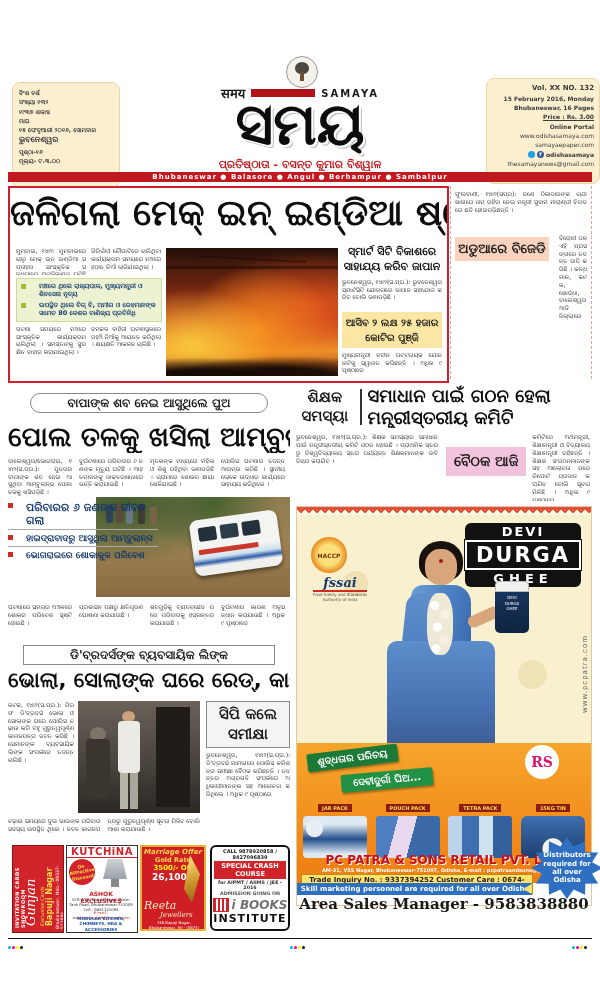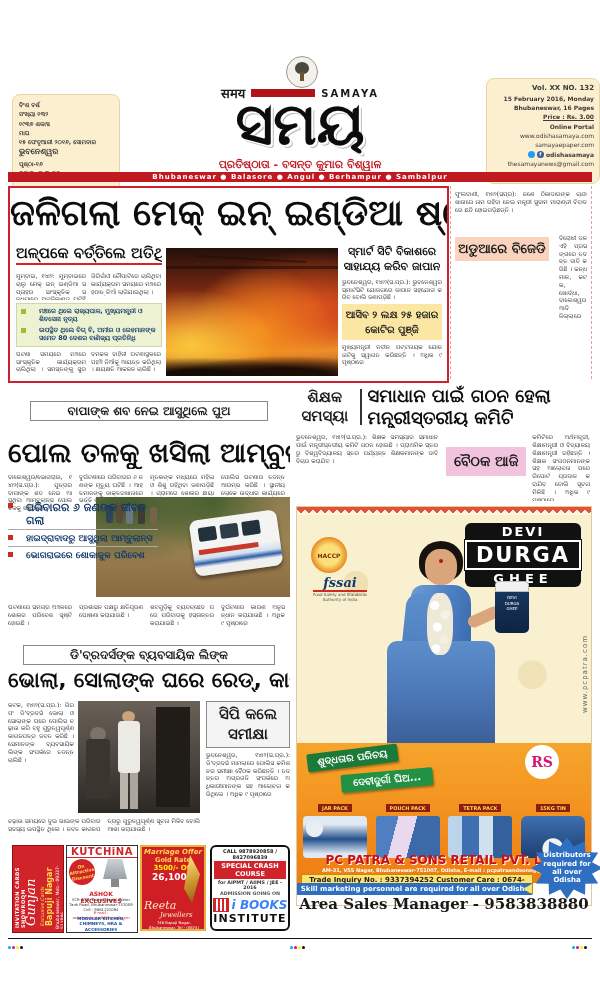--- a/index.html
+++ b/index.html
@@ -22,21 +22,21 @@
   .zigzag{height:8px;background-color:#e2543a;
     background-image:linear-gradient(-45deg,#fdf6dc 4px,transparent 0),linear-gradient(45deg,#fdf6dc 4px,transparent 0);
     background-size:8px 8px;background-position:0 100%;}
   .regdots span{display:inline-block;width:3px;height:3px;border-radius:50%;margin-right:1px;}
 </style>
 </head>
 <body>
 
 <div class="page">
 
-  <div class="abs infobox" style="left:12px;top:94px;width:94px;height:94px;padding:5px 6px;">
+  <div class="abs infobox" style="left:12px;top:82px;width:94px;height:94px;padding:5px 6px;">
     <div class="tinyline">ବିଂଶ ବର୍ଷ</div>
     <div class="tinyline">ସଂଖ୍ୟା ୧୩୨</div>
     <div class="tinyline">୧୯୩୭ ଶକାବ୍ଦ</div>
     <div class="tinyline">ମାଘ</div>
     <div class="tinyline">୧୫ ଫେବୃଆରୀ ୨୦୧୬, ସୋମବାର</div>
     <div class="tinyline" style="font-size:8px;">ଭୁବନେଶ୍ୱର</div>
     <div class="tinyline">ପୃଷ୍ଠା-୧୬</div>
     <div class="tinyline">ମୂଲ୍ୟ- ଟ.୩.୦୦</div>
   </div>
 
@@ -70,21 +70,20 @@
     </div>
     <div class="tinyline" style="font-weight:normal;">thesamayanews@gmail.com</div>
   </div>
 
   <div class="abs redbar cities" style="left:8px;top:172px;width:584px;height:10px;">Bhubaneswar  ●  Balasore  ●  Angul   ●  Berhampur   ●  Sambalpur</div>
 
   <div class="abs" style="left:8px;top:186px;width:437px;height:193px;border:2px solid #cf2030;background:#fff;">
     <div class="headline" style="font-size:36px;line-height:46px;text-align:center;margin-top:2px;">ଜଳିଗଲା ମେକ୍ ଇନ୍ ଇଣ୍ଡିଆ ଷ୍ଟେଜ୍</div>
 
     <div class="abs" style="left:6px;top:56px;width:146px;height:130px;overflow:hidden;">
-      <div class="headline" style="font-size:15px;border-bottom:2px solid #d22;display:inline-block;padding-bottom:1px;">ଅଳ୍ପକେ ବର୍ତ୍ତିଲେ ଅତିଥି</div>
       <div style="margin-top:3px;height:28px;">
         <div class="bodytxt col" style="width:70px;margin-right:5px;height:28px;">ମୁମ୍ବାଇ, ୧୪ା୨: ମୁମ୍ବାଇରେ ଚାଲୁ ମେକ୍ ଇନ୍ ଇଣ୍ଡିଆ ସପ୍ତାହର ସାଂସ୍କୃତିକ ସନ୍ଧ୍ୟାରେ ଅଗ୍ନିକାଣ୍ଡ ଘଟିଛି ।</div>
         <div class="bodytxt col" style="width:70px;height:28px;">ଗିରିଗାଁଓ ଚୌପାଟିରେ ଚାଲିଥିବା କାର୍ଯ୍ୟକ୍ରମ ସମୟରେ ମଞ୍ଚରେ ହଠାତ୍ ନିଆଁ ଲାଗିଯାଇଥିଲା ।</div>
       </div>
       <div style="clear:both;background:#edf2d3;border:1px solid #cdd9a0;padding:3px 4px;margin-top:3px;">
         <div class="bullet-row">
             <span class="sq" style="background:#9bbf2e;"></span>
           <span style="font-size:6.5px;font-weight:bold;color:#123a6b;line-height:1.3;">ମଞ୍ଚରେ ଥିଲେ ରାଜ୍ୟପାଳ, ମୁଖ୍ୟମନ୍ତ୍ରୀ ଓ ଶିବସେନା ନୃତ୍ୟ</span>
           </div>
         <div class="bullet-row" style="margin-top:2px;">
@@ -106,33 +105,33 @@
       <div class="abs" style="left:0;top:18px;width:100%;height:3px;background:rgba(30,10,5,.55);"></div>
       <div class="abs" style="left:30px;top:10px;width:110px;height:2px;background:rgba(30,10,5,.5);transform:rotate(3deg);"></div>
       <div class="abs" style="left:0;bottom:0;width:100%;height:22px;background:
         radial-gradient(ellipse at 20% 100%, #160a05 20%, transparent 60%),
         radial-gradient(ellipse at 70% 100%, #1d0d06 25%, transparent 65%);"></div>
     </div>
 
     <div class="abs" style="left:332px;top:56px;width:100px;height:132px;overflow:hidden;text-align:center;">
       <div class="headline" style="font-size:11px;white-space:normal;line-height:1.4;">ସ୍ମାର୍ଟ ସିଟି ବିକାଶରେ ସାହାଯ୍ୟ କରିବ ଜାପାନ</div>
       <div class="bodytxt" style="height:26px;margin-top:3px;text-align:justify;">ଭୁବନେଶ୍ୱର, ୧୪ା୨(ସ.ପ୍ର.): ଭୁବନେଶ୍ୱର ସ୍ମାର୍ଟସିଟି ଯୋଜନାରେ ଜାପାନ ସହଯୋଗ କରିବ ବୋଲି ଜଣାପଡ଼ିଛି ।</div>
-      <div style="background:#fbe7a3;font-size:10px;font-weight:bold;line-height:1.5;padding:3px 2px;margin-top:0;">ଆସିବ ୨ ଲକ୍ଷ ୨୫ ହଜାର କୋଟିର ପୁଞ୍ଜି</div>
+      <div style="background:#fbe7a3;font-size:10px;font-weight:bold;line-height:1.5;padding:3px 2px;margin-top:8px;">ଆସିବ ୨ ଲକ୍ଷ ୨୫ ହଜାର କୋଟିର ପୁଞ୍ଜି</div>
       <div class="bodytxt" style="height:24px;margin-top:3px;text-align:justify;">ମୁଖ୍ୟମନ୍ତ୍ରୀ ନବୀନ ପଟ୍ଟନାୟକ ଯୋଜନାଟିକୁ ସ୍ୱାଗତ କରିଛନ୍ତି ।  ଅଧିକ ୯ ପୃଷ୍ଠାରେ</div>
     </div>
   </div>
 
   <div class="abs" style="left:450px;top:186px;width:142px;height:193px;border-left:1px dashed #e5a0a0;border-right:1px dashed #e5a0a0;padding:0 4px;box-sizing:border-box;overflow:hidden;">
     <div class="bodytxt" style="height:44px;margin-top:4px;">ଫୁଲବାଣୀ, ୧୪ା୨(ସପ୍ର): ଜଣେ ଠିକାଦାରଙ୍କ ଚାନ୍ଦା ଖାତାରେ ନାମ ରହିବା ନେଇ ମନ୍ତ୍ରୀ ସୁଦାମ ମାରାଣ୍ଡୀ ବିବାଦରେ ଛନ୍ଦି ହୋଇପଡ଼ିଛନ୍ତି ।</div>
     <div style="background:#f9d3bd;font-size:13px;font-weight:bold;text-align:center;padding:4px 2px;margin:3px 10px 3px 0;width:90px;float:left;">ଅଡୁଆରେ ବିଜେଡି</div>
     <div class="bodytxt" style="height:86px;">ବିରୋଧୀ ଦଳ ଏହି ପ୍ରସଙ୍ଗରେ ତଦନ୍ତ ଦାବି କରିଛି । କନ୍ଧମାଳ, କଟକ, ଖୋର୍ଦ୍ଧା, ବାଲେଶ୍ୱର ଆଦି ଜିଲ୍ଲାରେ ଏହାର ପ୍ରତିକ୍ରିୟା ଦେଖାଦେଇଛି । ପ୍ରଦେଶ ରାଜନୀତିରେ ଏହି ଘଟଣା ଚର୍ଚ୍ଚାର ବିଷୟ ହୋଇଛି । ବିଧାନସଭା ଅଧିବେଶନ ପୂର୍ବରୁ ଏହି ଘଟଣା ଶାସକ ଦଳ ପାଇଁ ଅଡୁଆ ସୃଷ୍ଟି କରିଛି ବୋଲି ରାଜନୈତିକ ମହଲରେ ଆଲୋଚନା ହେଉଛି ।  ଅଧିକ ୯ ପୃଷ୍ଠାରେ</div>
   </div>
 
   <div class="abs" style="left:8px;top:385px;width:282px;height:255px;overflow:hidden;">
-    <div class="boxed" style="width:236px;margin:16px auto;text-align:center;font-size:12px;font-weight:bold;padding:2px 0;">ବାପାଙ୍କ ଶବ ନେଇ ଆସୁଥିଲେ ପୁଅ</div>
+    <div class="boxed" style="width:236px;margin:8px auto;text-align:center;font-size:12px;font-weight:bold;padding:2px 0;border-radius:10px;">ବାପାଙ୍କ ଶବ ନେଇ ଆସୁଥିଲେ ପୁଅ</div>
     <div class="headline" style="font-size:27px;text-align:center;margin-top:2px;">ପୋଲ ତଳକୁ ଖସିଲା ଆମ୍ବୁଲାନ୍ସ</div>
 
     <div style="margin-top:4px;height:44px;">
       <div class="bodytxt col" style="width:64px;margin-right:7px;height:44px;">ବାଲେଶ୍ୱର/ଭୋଗରାଇ, ୧୪ା୨(ସ.ପ୍ର.): ପୁତ୍ରର ବାପାଙ୍କ ଶବ ନେଇ ଆସୁଥିବା ଆମ୍ବୁଲାନ୍ସ ପୋଲ ତଳକୁ ଖସିପଡ଼ିଛି ।</div>
       <div class="bodytxt col" style="width:64px;margin-right:7px;height:44px;">ଦୁର୍ଘଟଣାରେ ପରିବାରର ୬ ଜଣଙ୍କ ମୃତ୍ୟୁ ଘଟିଛି । ଆହତମାନଙ୍କୁ ଡାକ୍ତରଖାନାରେ ଭର୍ତ୍ତି କରାଯାଇଛି ।</div>
       <div class="bodytxt col" style="width:64px;margin-right:7px;height:44px;">ମୃତକଙ୍କ ମଧ୍ୟରେ ମହିଳା ଓ ଶିଶୁ ରହିଥିବା ଜଣାପଡ଼ିଛି । ଗ୍ରାମରେ ଶୋକର ଛାୟା ଖେଳିଯାଇଛି ।</div>
       <div class="bodytxt col" style="width:64px;height:44px;">ପୋଲିସ ଘଟଣାର ତଦନ୍ତ ଆରମ୍ଭ କରିଛି । ସ୍ଥାନୀୟ ଲୋକେ ଉଦ୍ଧାର କାର୍ଯ୍ୟରେ ସାହାଯ୍ୟ କରିଥିଲେ ।</div>
     </div>
 
     <div class="abs photo" style="left:88px;top:112px;width:194px;height:100px;background:
@@ -347,21 +346,21 @@
 
   <div class="abs" style="left:210px;top:845px;width:80px;height:86px;background:#fff;border:2px solid #111;border-radius:6px;box-sizing:border-box;overflow:hidden;text-align:center;">
     <div style="font-size:5px;font-weight:bold;color:#222;margin-top:1px;">CALL 9878920858 / 8427096839</div>
     <div style="background:#d1232a;color:#fff;font-size:6.5px;font-weight:900;padding:1px 0;margin:1px 2px;">SPECIAL CRASH COURSE</div>
     <div style="font-size:4.8px;font-weight:bold;color:#333;">for AIPMT / AIIMS / JEE - 2016</div>
     <div style="font-size:4.8px;font-weight:bold;color:#555;margin-top:1px;">ADMISSION GOING ON</div>
     <div style="display:flex;align-items:center;justify-content:center;gap:3px;margin-top:2px;">
       <span style="width:14px;height:12px;background:
         repeating-linear-gradient(90deg,#d1232a 0 2px,#fff 2px 4px),
         repeating-linear-gradient(0deg,#d1232a 0 2px,#fff 2px 4px);border:1px solid #d1232a;display:inline-block;"></span>
-      <span style="font-size:12px;font-weight:900;color:#3b82f6;font-style:italic;">i BOOKS</span>
+      <span style="font-size:12px;font-weight:900;color:#737373;font-style:italic;">i BOOKS</span>
     </div>
     <div style="font-size:11px;font-weight:900;color:#111;letter-spacing:1px;">INSTITUTE</div>
 
   </div>
 
   <div class="abs" style="left:8px;top:938px;width:584px;height:1px;background:#111;"></div>
   <div class="abs regdots" style="left:8px;top:934px;">
     <span style="background:#00aeef;"></span><span style="background:#ec008c;"></span><span style="background:#fff200;"></span><span style="background:#111;"></span>
   </div>
   <div class="abs regdots" style="left:290px;top:934px;">

